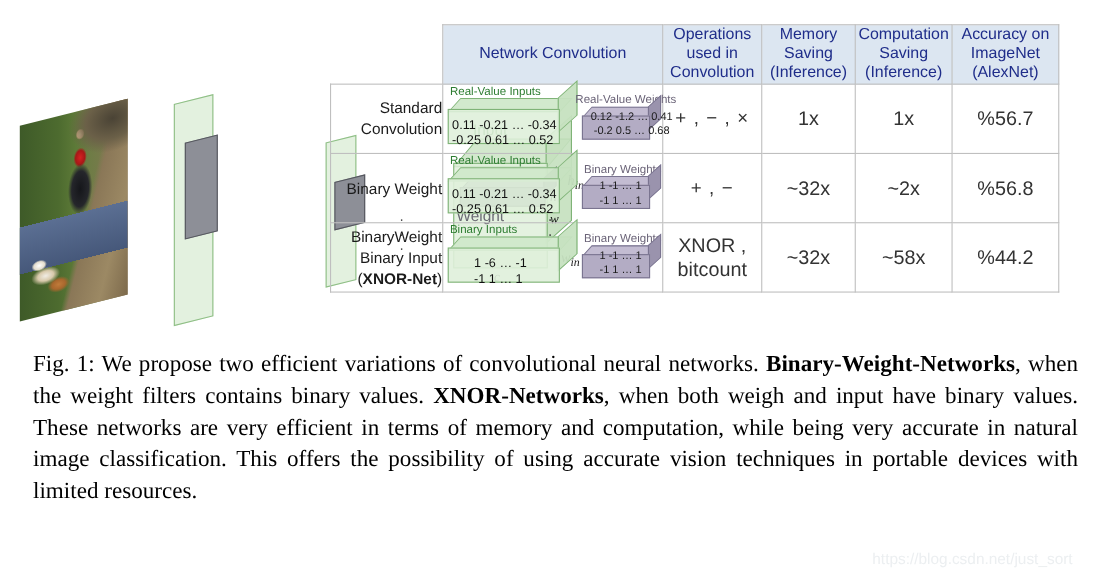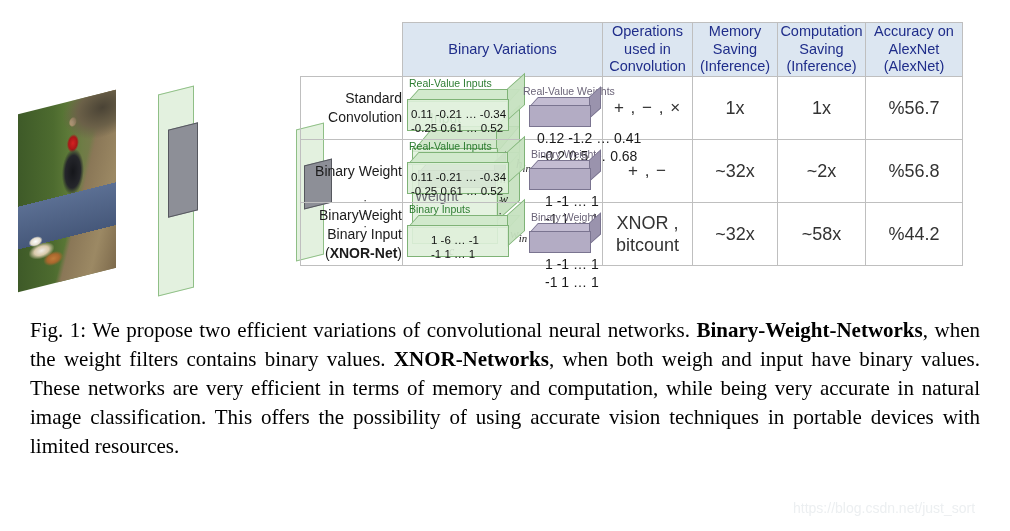--- a/index.html
+++ b/index.html
@@ -88,21 +88,21 @@
   .mc .t{position:absolute;left:0;top:0;height:11px;border:1px solid #7fb377;background:rgba(208,232,202,0.95);transform:skewX(-42deg);transform-origin:bottom left;}
   .mc .s{position:absolute;top:0;height:100%;border:1px solid #7fb377;background:rgba(198,226,192,0.95);transform:skewY(-42deg);transform-origin:top left;}
   .mc.purple .f{border-color:#7a7490;background:#b3acc4;}
   .mc.purple .t{border-color:#7a7490;background:#c3bcd2;}
   .mc.purple .s{border-color:#7a7490;background:#9a93ad;}
   .mc .cap{position:absolute;white-space:nowrap;font-size:10.5px;}
   .mc.green .cap{color:#2e7d32;}
   .mc.purple .cap{color:#6b6478;}
   .mc .vals{position:absolute;white-space:nowrap;color:#111;line-height:1.25;}
   .mc.green .vals{font-size:11.5px;left:4px;top:18px;}
-  .mc.purple .vals{font-size:14px;left:8px;top:33px;color:#1a1a1a;text-align:center;}
+  .mc.purple .vals{font-size:10px;left:8px;top:4px;color:#1a1a1a;text-align:center;}
 
   
   .caption{
     position:absolute;left:30px;top:316px;width:950px;
     font-family:"Liberation Serif","DejaVu Serif",serif;
     font-size:21px;line-height:1.38;color:#000;text-align:justify;
     text-justify:inter-word;
   }
   .caption b{font-weight:700;}
   .watermark{position:absolute;left:793px;top:500px;color:#eceff1;font-size:14px;
@@ -146,39 +146,39 @@
       <col style="width:102px">
         <col style="width:200px">
         <col style="width:90px">
       <col style="width:85px">
         <col style="width:88px">
         <col style="width:97px">
     </colgroup>
     <tbody>
         <tr>
       <td class="corner"></td>
-      <th class="hdr">Binary Variations</th>
+      <th class="hdr">Network Convolution</th>
       <th class="hdr">
         <span>Operations</span><br>
         <span>used in</span><br>
         <span>Convolution</span>
       </th>
       <th class="hdr">
         <span>Memory</span><br>
         <span>Saving</span><br>
         <span>(Inference)</span>
       </th>
       <th class="hdr">
         <span>Computation</span><br>
         <span>Saving</span><br>
         <span>(Inference)</span>
       </th>
       <th class="hdr">
         <span>Accuracy on</span><br>
-        <span>AlexNet</span><br>
+        <span>ImageNet</span><br>
         <span>(AlexNet)</span>
       </th>
     </tr>
 
     <tr>
       <td class="rowlabel">
         <span>Standard</span><br>
         <span>Convolution</span>
       </td>
       <td class="viz">

